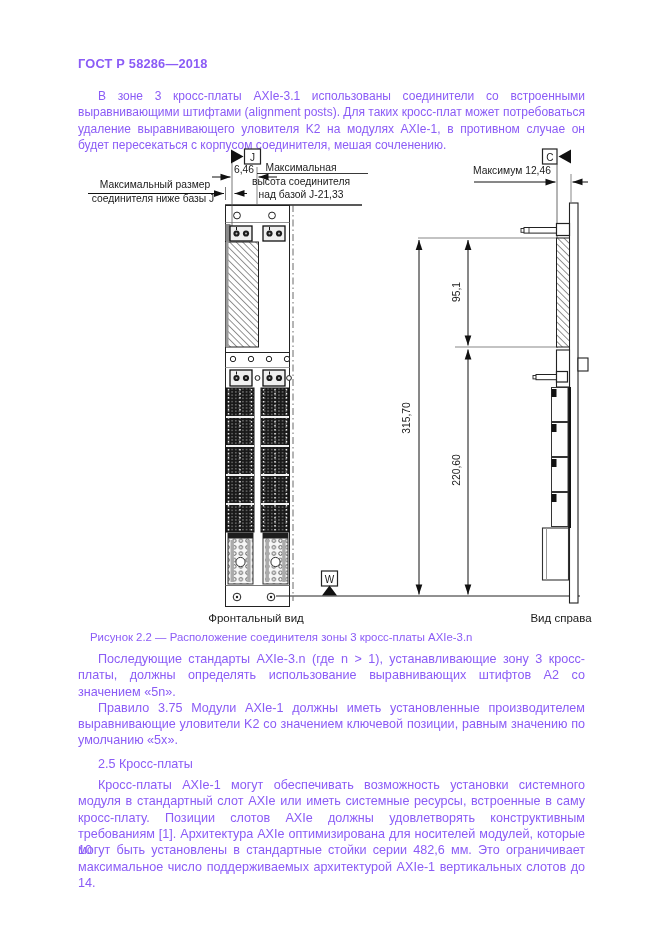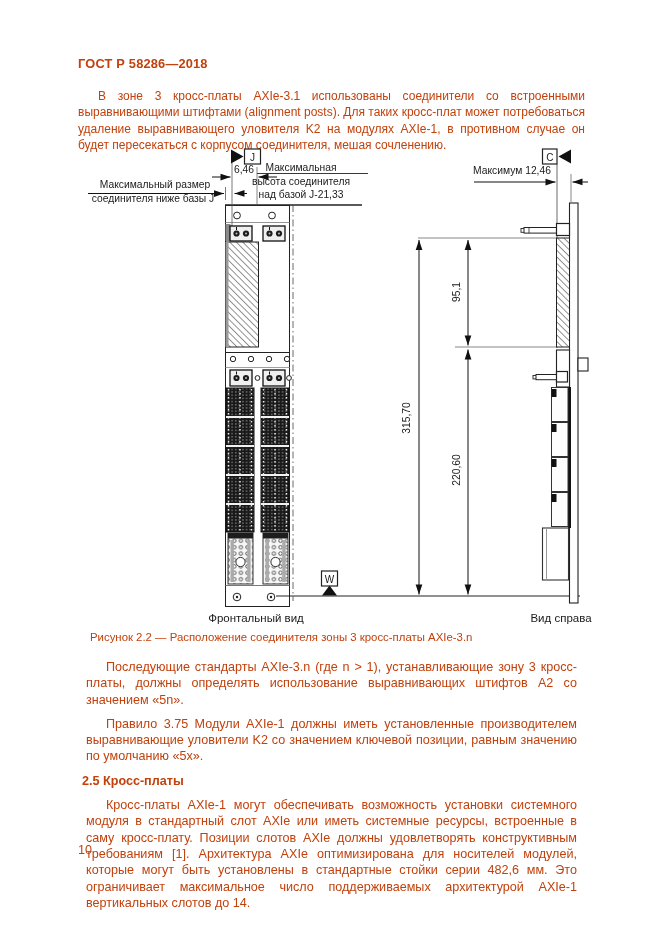--- a/index.html
+++ b/index.html
@@ -1,27 +1,27 @@
 <!DOCTYPE html>
 <html><head>
 <meta charset="utf-8">
 <style>
   html,body{margin:0;padding:0;background:#fff;}
   .page{
     position:relative;width:661px;height:934px;background:#ffffff;
-    font-family:"Liberation Sans", sans-serif;color:#c2410c;overflow:hidden;
+    font-family:"Liberation Sans", sans-serif;color:#8b5cf6;overflow:hidden;
   }
   .doc-header{position:absolute;left:78px;top:56px;font-size:12.8px;font-weight:bold;letter-spacing:.2px;}
   .intro{position:absolute;left:78px;top:88px;width:507px;font-size:12px;line-height:16.4px;
          text-align:justify;text-align-last:left;text-indent:20px;}
   .figure-svg{position:absolute;left:0;top:0;}
   .fig-caption{position:absolute;left:90px;top:631px;width:520px;text-align:left;font-size:11.4px;}
   .bodytext{position:absolute;left:78px;top:651px;width:507px;font-size:12.6px;line-height:16.3px;}
-  .bodytext p{margin:8px;text-align:justify;text-align-last:left;text-indent:20px;}
-  .sec-heading{font-size:12.6px;font-weight:bold;margin:7px 0 5px 4px;}
+  .bodytext p{margin:0;text-align:justify;text-align-last:left;text-indent:20px;}
+  .sec-heading{font-size:12.6px;font-weight:normal;margin:7px 0 5px 20px;}
   .pageno{position:absolute;left:78px;top:843px;font-size:12.6px;}
   svg text{font-family:"Liberation Sans", sans-serif;fill:#1a1a1a;}
   .dimtxt{font-size:10.3px;}
   .flagtxt{font-size:10px;}
   .viewtxt{font-size:11.5px;}
 </style>
 </head>
 <body>
 
 <div class="page">

